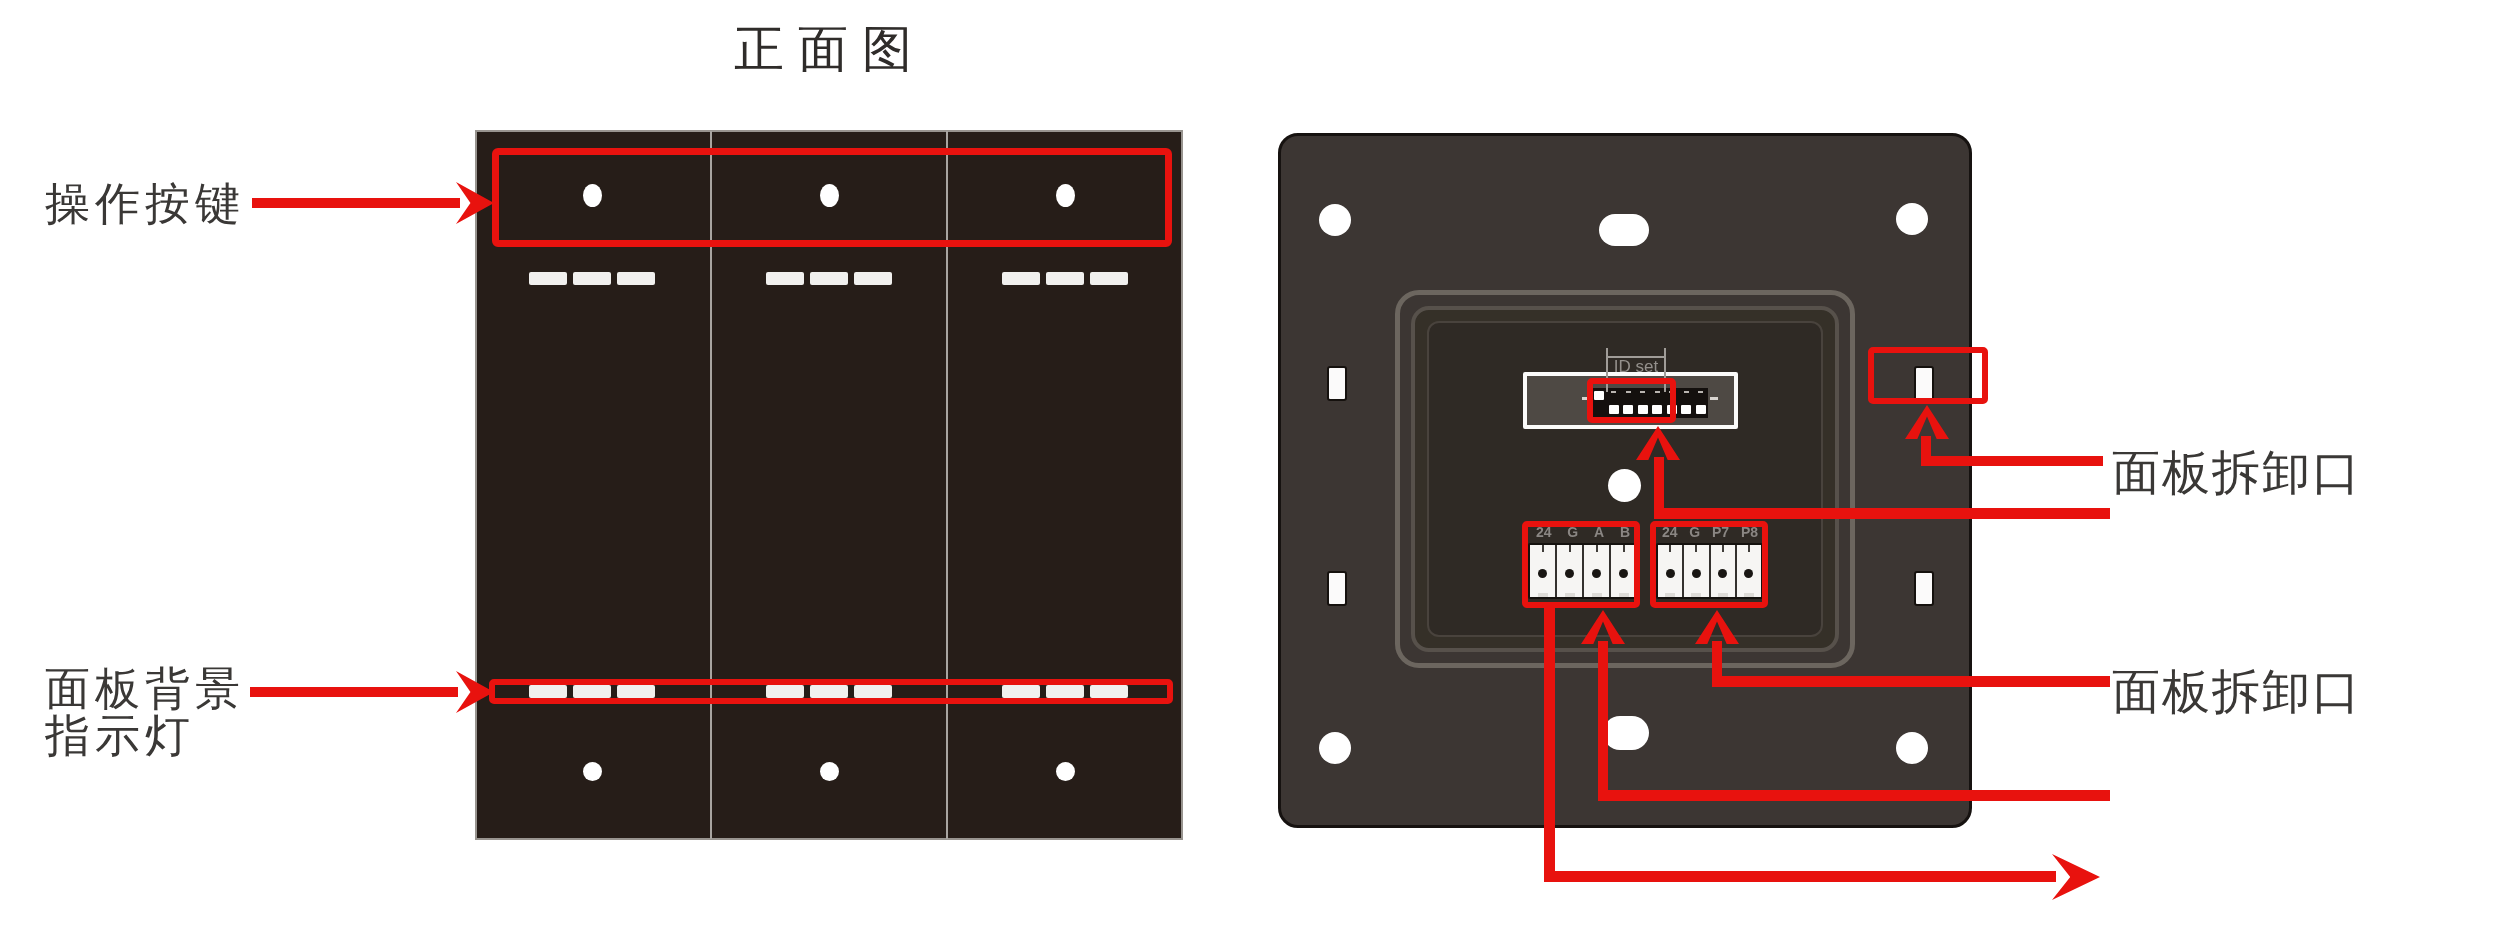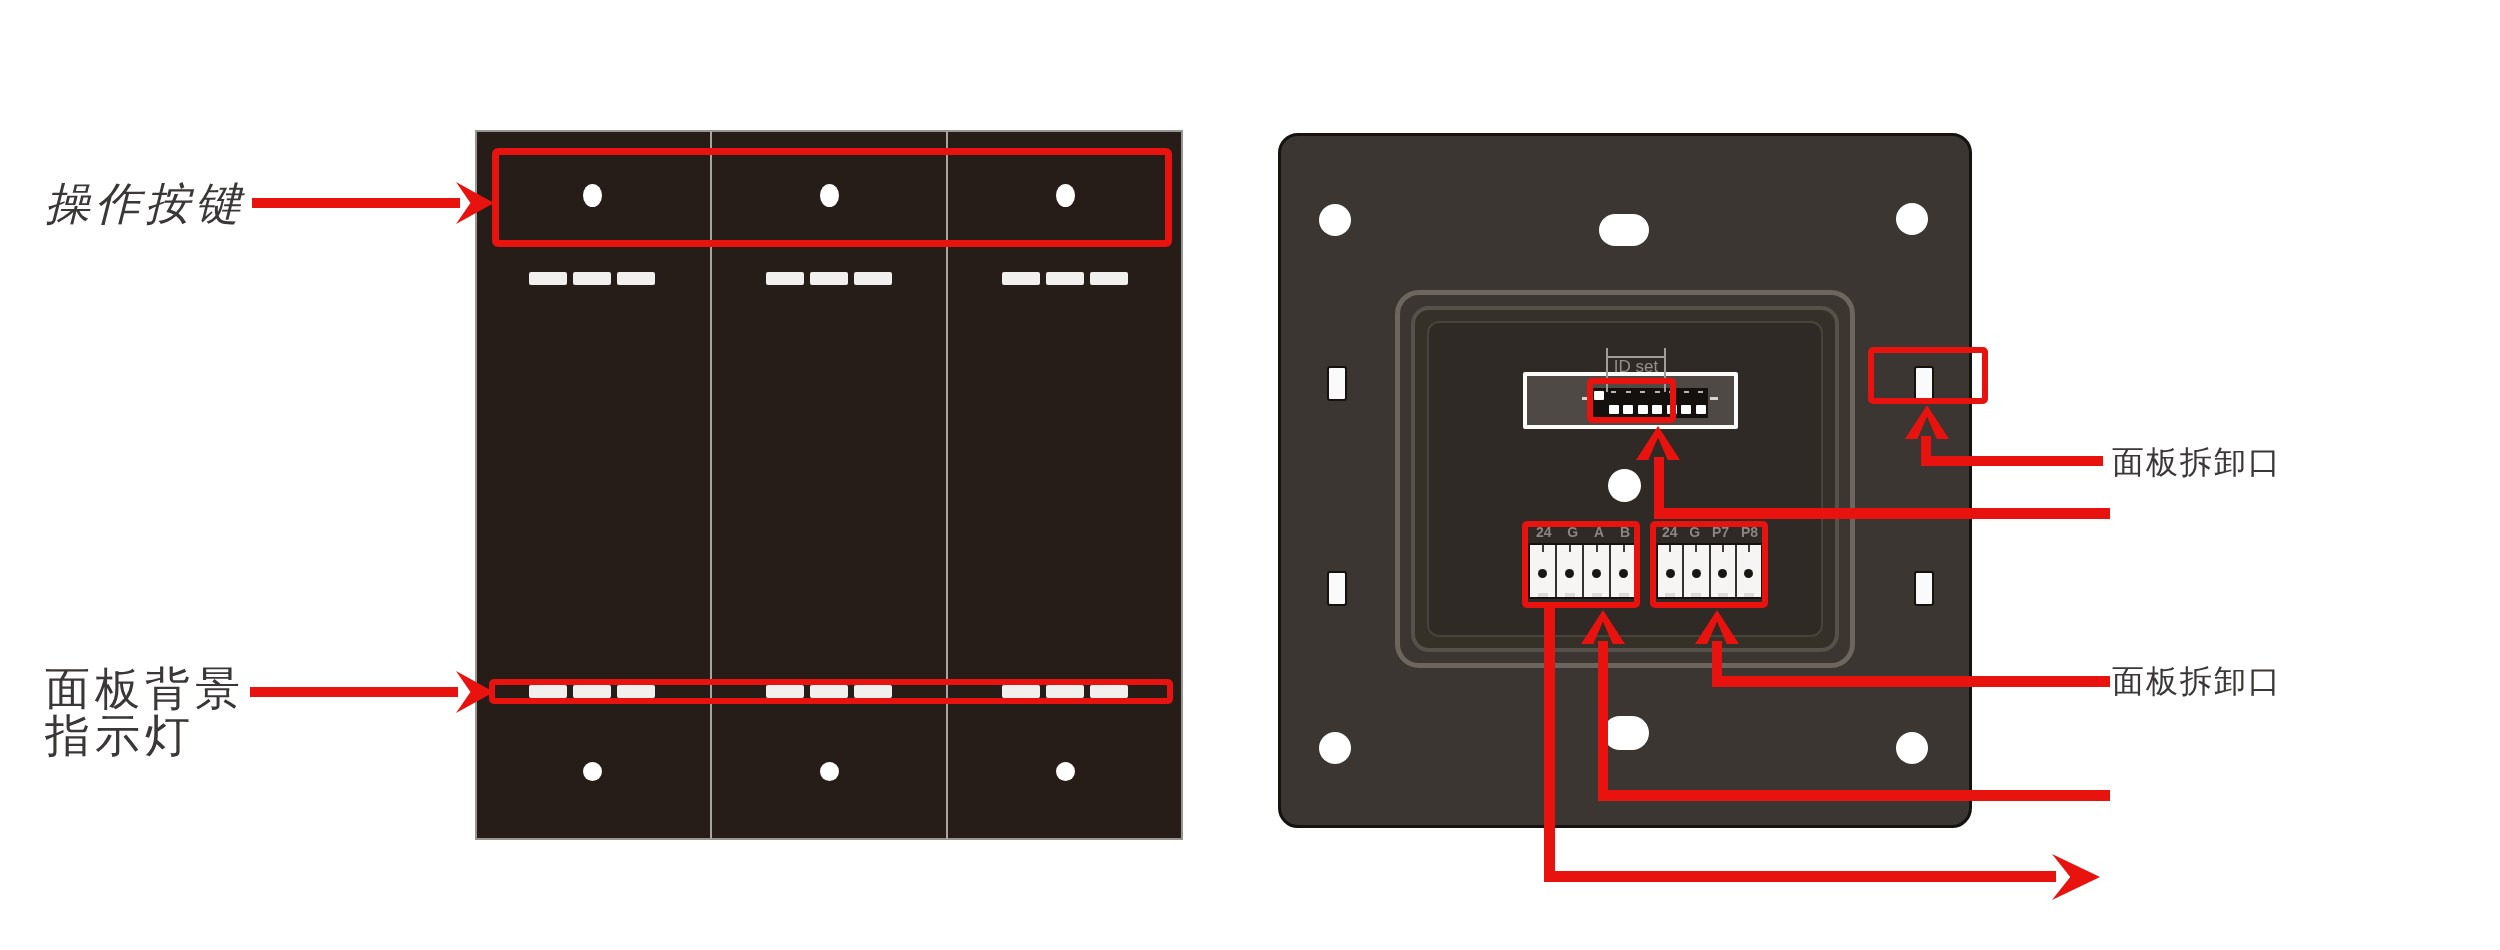--- a/index.html
+++ b/index.html
@@ -27,21 +27,21 @@
   .dash{position:absolute;width:38px;height:13px;background:#f1f0ee;border-radius:2px;}
   
   .red-box{position:absolute;border:7px solid var(--red);border-radius:6px;box-sizing:border-box;background:transparent;}
   .red-box-thin{position:absolute;border:6px solid var(--red);border-radius:5px;box-sizing:border-box;background:transparent;}
   .red-line{position:absolute;background:var(--red);}
   .arrow-right{position:absolute;background:var(--red);
     clip-path:polygon(0 0,100% 50%,0 100%,38% 50%);}
   .arrow-up{position:absolute;background:var(--red);
     clip-path:polygon(50% 0,100% 100%,72% 100%,50% 34%,28% 100%,0 100%);}
   
-  .callout{position:absolute;font-size:32px;letter-spacing:2px;color:var(--label);white-space:nowrap;}
+  .callout{position:absolute;font-size:48px;letter-spacing:2px;color:var(--label);white-space:nowrap;}
   .callout-left{position:absolute;font-size:45px;letter-spacing:5px;color:var(--label);white-space:nowrap;line-height:47px;}
   
   .bpanel{position:absolute;left:1278px;top:133px;width:694px;height:695px;border-radius:20px;
     background:var(--back-panel);border:3px solid #161210;box-sizing:border-box;}
   .hole{position:absolute;width:32px;height:32px;border-radius:50%;background:#fff;}
   .oblong{position:absolute;background:#fff;}
   .clip-slot{position:absolute;width:20px;height:35px;background:#fbfafa;border:2px solid #15110e;
     border-radius:3px;box-sizing:border-box;}
   .frame1{position:absolute;left:1395px;top:290px;width:460px;height:378px;border-radius:24px;
     border:5px solid #6c665f;box-sizing:border-box;}
@@ -68,20 +68,21 @@
   .tcell .hole-dot{position:absolute;left:50%;top:55%;width:9px;height:9px;margin:-4.5px 0 0 -4.5px;
     border-radius:50%;background:#191613;}
   .tcell .ttick{position:absolute;left:50%;top:0;width:2px;height:7px;margin-left:-1px;background:#403d3a;}
   .tcell .tnotch{position:absolute;left:50%;bottom:0;width:10px;height:4px;margin-left:-5px;background:#dddbd7;}
 </style>
 </head>
 <body>
 
 <div id="canvas">
 
+  <div class="title" style="left:640px;">正面图</div>
 
   <div class="fpanel"></div>
   <div class="fdivider" style="left:710px;"></div>
   <div class="fdivider" style="left:946px;"></div>
   <div id="front-generated">
       <div class="btn-dot" style="left: 582.5px; top: 184px;"></div>
       <div class="ind-dot" style="left: 582.5px; top: 762px;"></div>
       <div class="dash" style="left: 529px; top: 272px;"></div>
       <div class="dash" style="left: 529px; top: 685px;"></div>
       <div class="dash" style="left: 573px; top: 272px;"></div>
@@ -103,21 +104,21 @@
       <div class="dash" style="left: 1046px; top: 272px;"></div>
       <div class="dash" style="left: 1046px; top: 685px;"></div>
       <div class="dash" style="left: 1090px; top: 272px;"></div>
       <div class="dash" style="left: 1090px; top: 685px;"></div>
     </div>
 
   <div class="red-box" style="left:492px;top:148px;width:680px;height:99px;"></div>
 
   <div class="red-box-thin" style="left:489px;top:679px;width:684px;height:25px;"></div>
 
-  <div class="callout-left" style="left:45px;top:181px;font-style:italic;">操作按键</div>
+  <div class="callout-left" style="left:45px;top:181px;">操作按键</div>
   <div class="red-line" style="left:252px;top:198px;width:208px;height:10px;"></div>
   <div class="arrow-right" style="left:456px;top:182px;width:38px;height:42px;"></div>
 
   <div class="callout-left" style="left:45px;top:666px;">
     <div>面板背景</div>
     <div>指示灯</div>
   </div>
   <div class="red-line" style="left:250px;top:687px;width:208px;height:10px;"></div>
   <div class="arrow-right" style="left:456px;top:671px;width:38px;height:42px;"></div>
 

